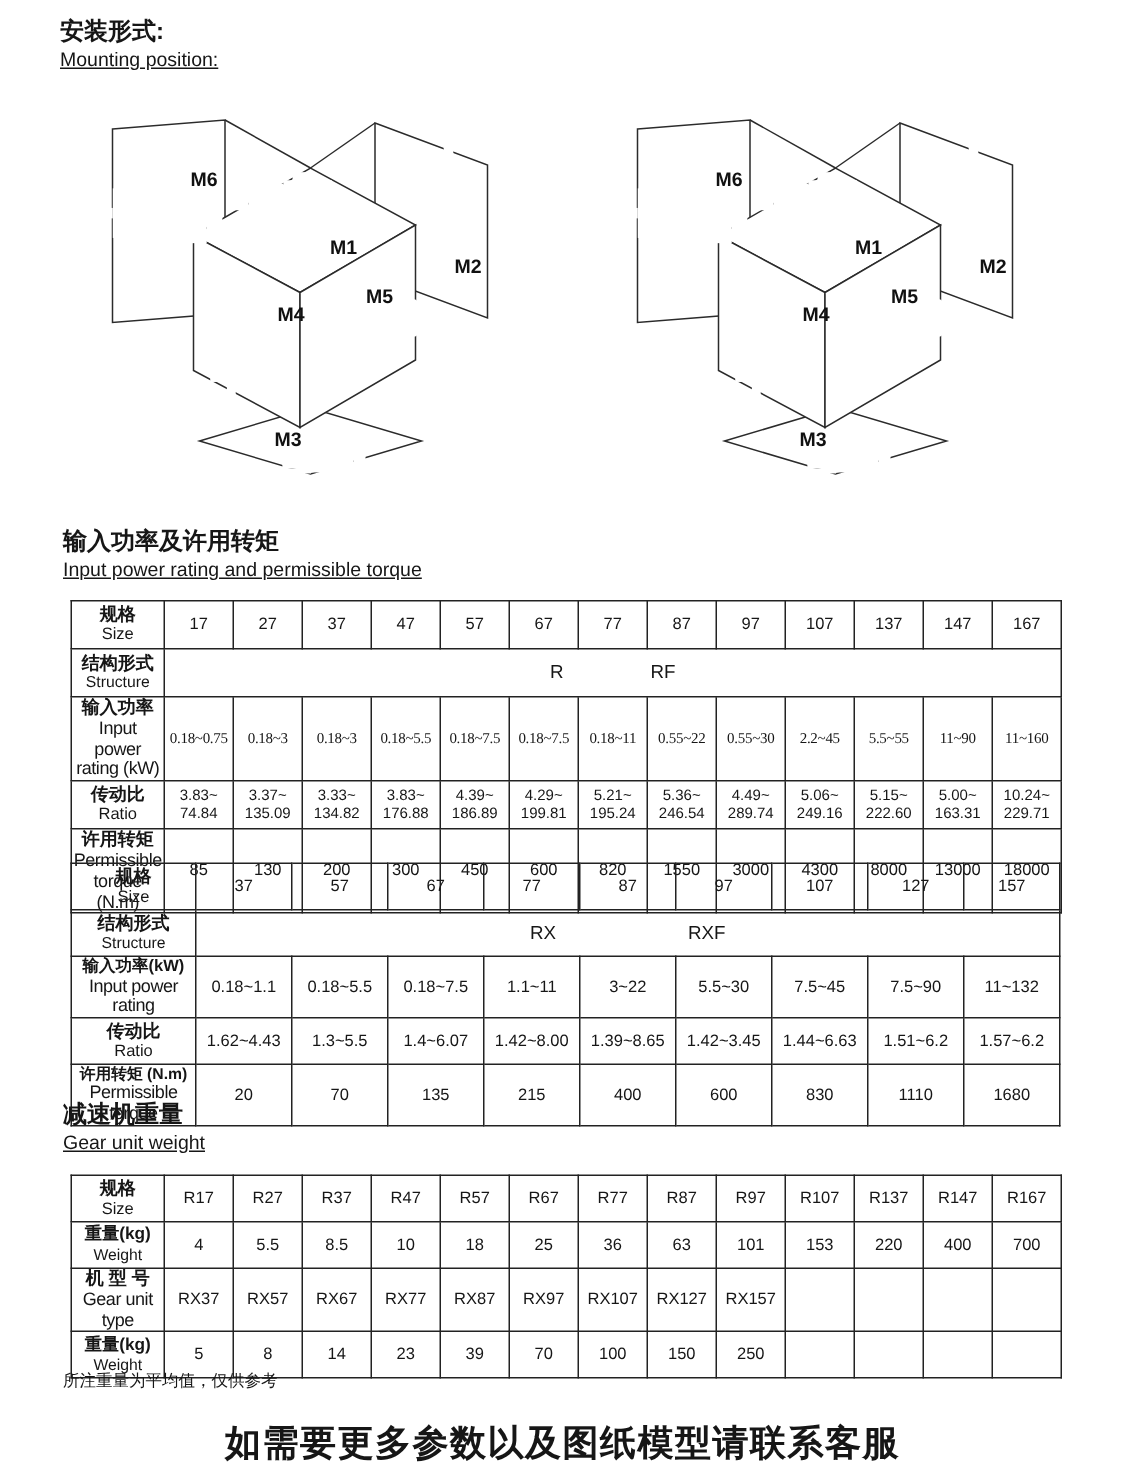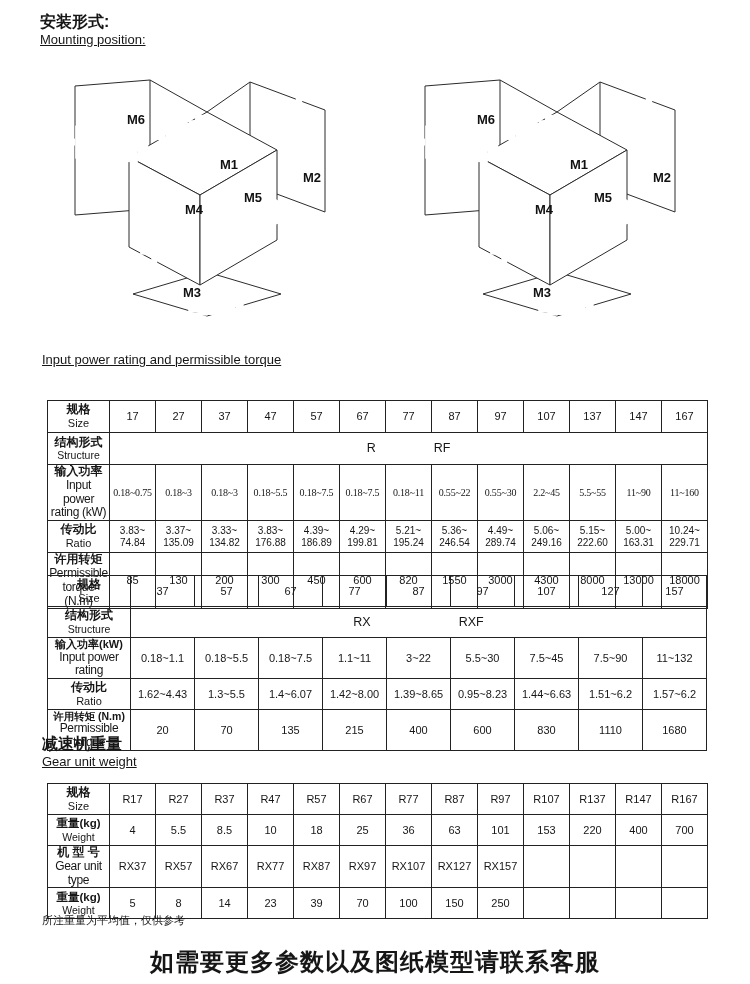--- a/index.html
+++ b/index.html
@@ -141,20 +141,21 @@
     </g>
   <text x="80" y="52">M6</text>
   <text x="173" y="97">M1</text>
   <text x="256" y="110">M2</text>
   <text x="138" y="142">M4</text>
   <text x="197" y="130">M5</text>
   <text x="136" y="225">M3</text>
 </svg>
 
 <div class="abs" style="left:42px; top:352px;">
+  <div class="h-zh">输入功率及许用转矩</div>
   <div class="h-en">Input power rating and permissible torque</div>
 </div>
 
 <table class="spec abs" style="left:47px; top:400px;">
   <colgroup>
       <col style="width:62px">
       <col span="13" style="width:46px">
     </colgroup>
   <tbody>
     <tr class="r32">
@@ -314,21 +315,21 @@
     <tr class="r31">
       <td class="rh">
           <span class="zh">传动比</span>
           <span class="en" style="font-size:11px">Ratio</span>
         </td>
     <td>1.62~4.43</td>
         <td>1.3~5.5</td>
         <td>1.4~6.07</td>
         <td>1.42~8.00</td>
         <td>1.39~8.65</td>
-        <td>0.95~8.23</td>
+        <td>1.42~3.45</td>
         <td>1.44~6.63</td>
         <td>1.51~6.2</td>
         <td>1.57~6.2</td>
       </tr>
     <tr class="r31">
       <td class="rh">
           <span class="zh" style="font-size:10.5px">许用转矩 (N.m)</span>
           <span class="en xs">Permissible torque</span>
         </td>
     <td>20</td>

